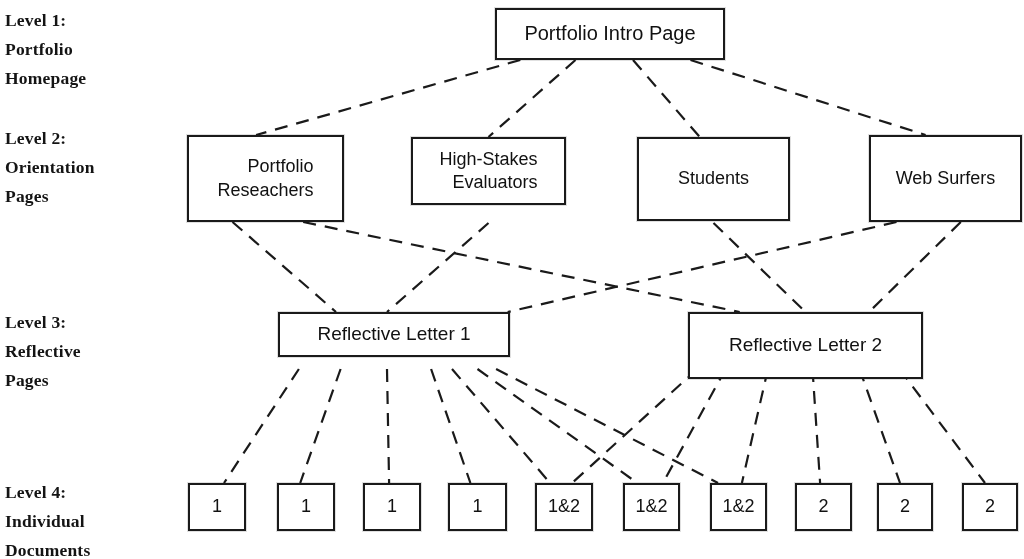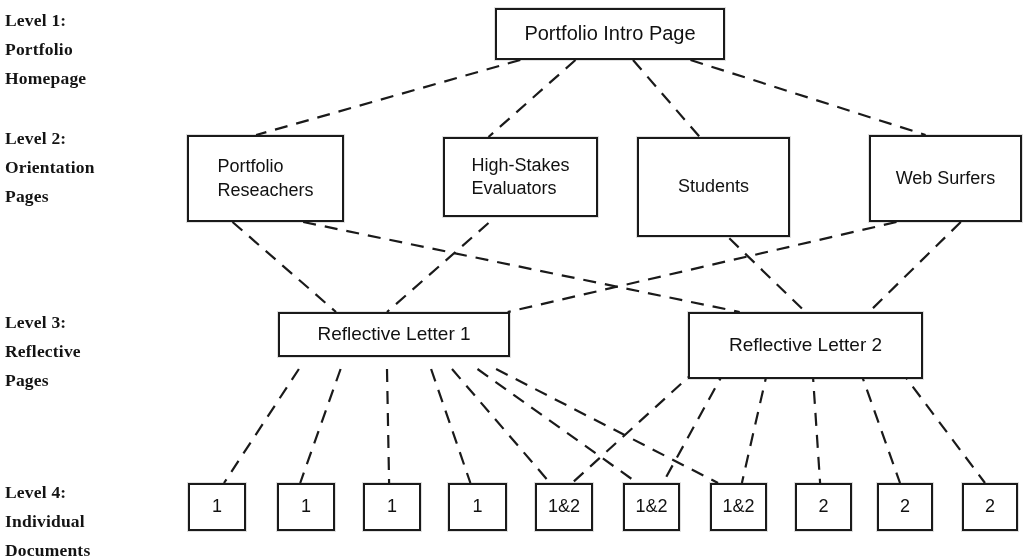--- a/index.html
+++ b/index.html
@@ -10,21 +10,21 @@
   #edges{position:absolute;left:0;top:0;width:1024px;height:559px;}
   .lvl{
     position:absolute;left:5px;width:170px;
     font-family:Liberation Serif, serif;font-weight:600;
     font-size:17.5px;line-height:29px;color:#141414;letter-spacing:.2px;
   }
   .lvl span{display:block;}
   .node{
     position:absolute;box-sizing:border-box;border:2px solid #1a1a1a;
     background:#ffffff;display:flex;align-items:center;justify-content:center;
-    text-align:left;line-height:1.28;color:#111;
+    text-align:right;line-height:1.28;color:#111;
     box-shadow:0 0 0 1px rgba(0,0,0,0.12);
   }
   .node .ln{display:block;}
 </style>
 </head>
 <body>
 
 <div id="canvas">
 
   <svg id="edges" width="1024" height="559" viewBox="0 0 1024 559">
@@ -79,27 +79,27 @@
         <div>
           <span class="ln">Portfolio Intro Page</span>
         </div>
       </div>
       <div class="node" style="left: 187px; top: 135px; width: 157px; height: 87px; font-size: 18px;">
         <div>
           <span class="ln">Portfolio</span>
           <span class="ln">Reseachers</span>
         </div>
       </div>
-      <div class="node" style="left: 411px; top: 137px; width: 155px; height: 80px; font-size: 18px; margin-left: 32px;">
+      <div class="node" style="left: 411px; top: 137px; width: 155px; height: 68px; font-size: 18px;">
         <div>
           <span class="ln">High-Stakes</span>
           <span class="ln">Evaluators</span>
         </div>
       </div>
-      <div class="node" style="left: 637px; top: 137px; width: 153px; height: 100px; font-size: 18px;">
+      <div class="node" style="left: 637px; top: 137px; width: 153px; height: 84px; font-size: 18px;">
         <div>
           <span class="ln">Students</span>
         </div>
       </div>
       <div class="node" style="left: 869px; top: 135px; width: 153px; height: 87px; font-size: 18px;">
         <div>
           <span class="ln">Web Surfers</span>
         </div>
       </div>
       <div class="node" style="left: 278px; top: 312px; width: 232px; height: 45px; font-size: 19px;">

